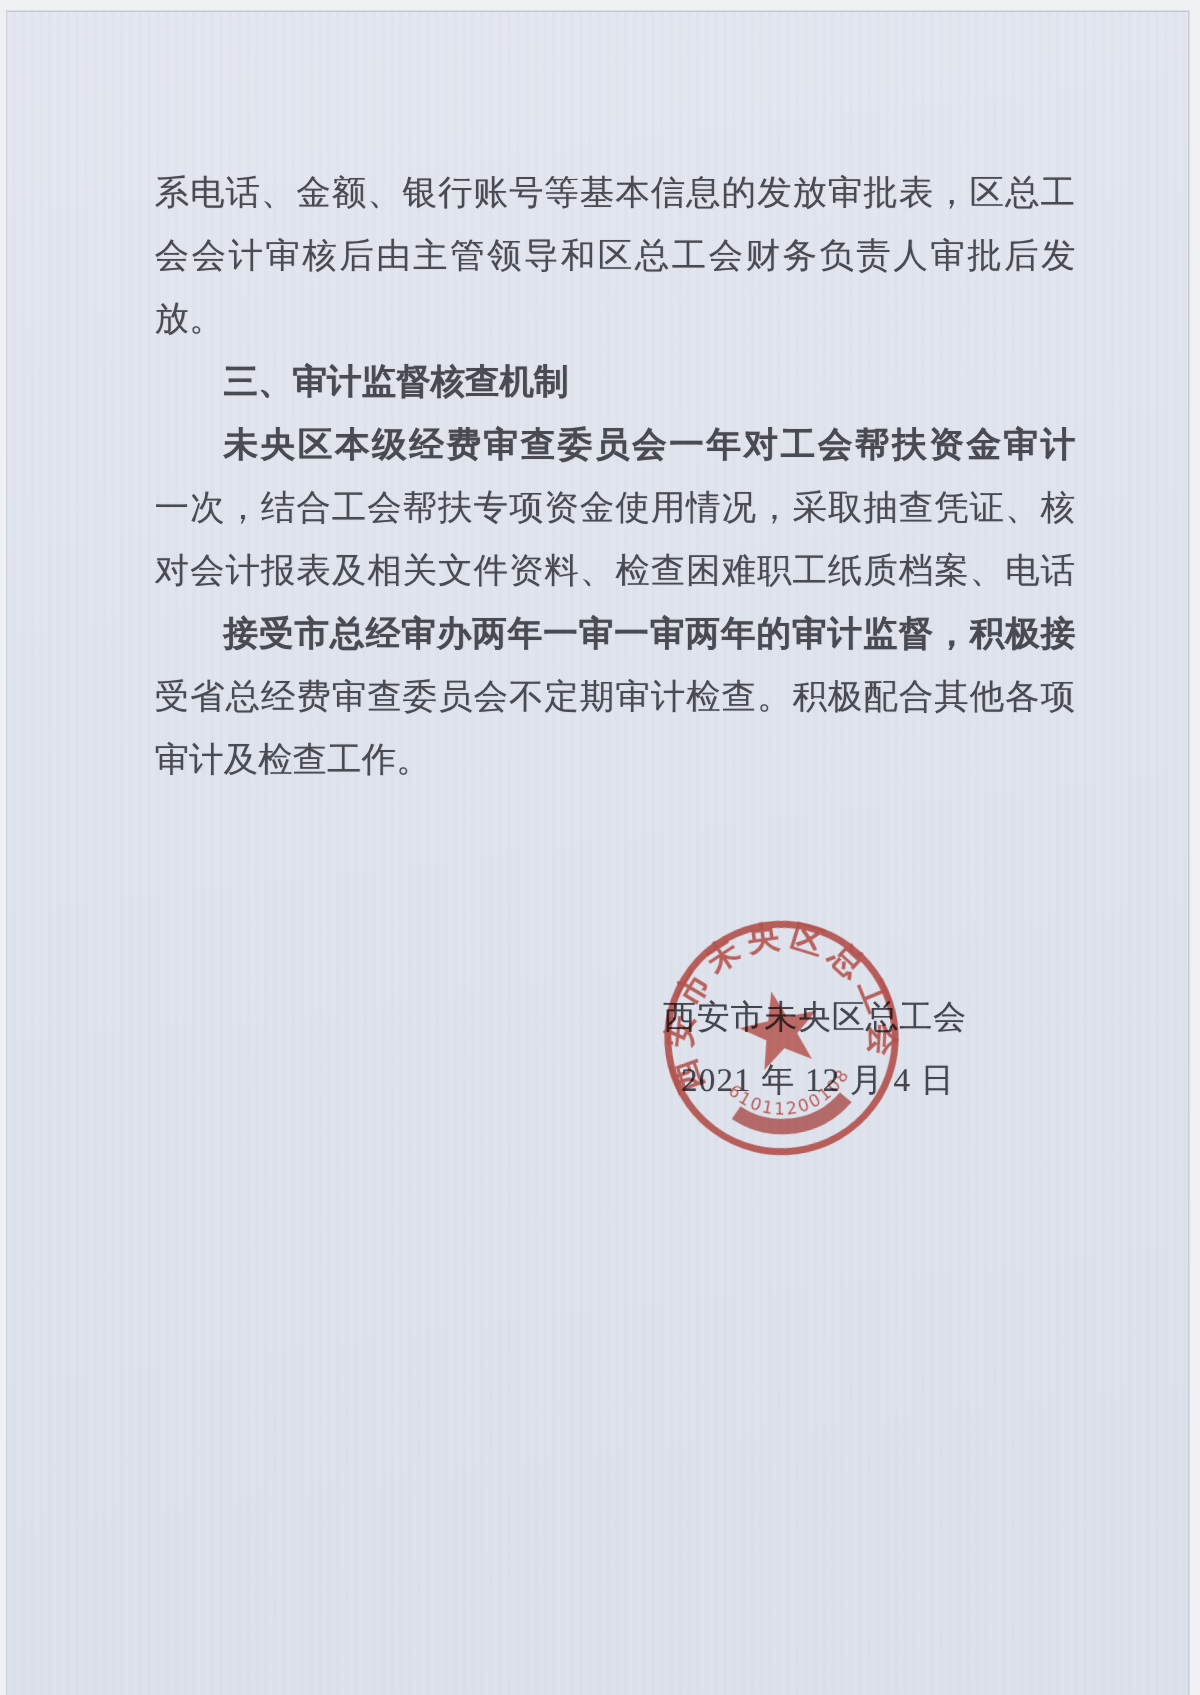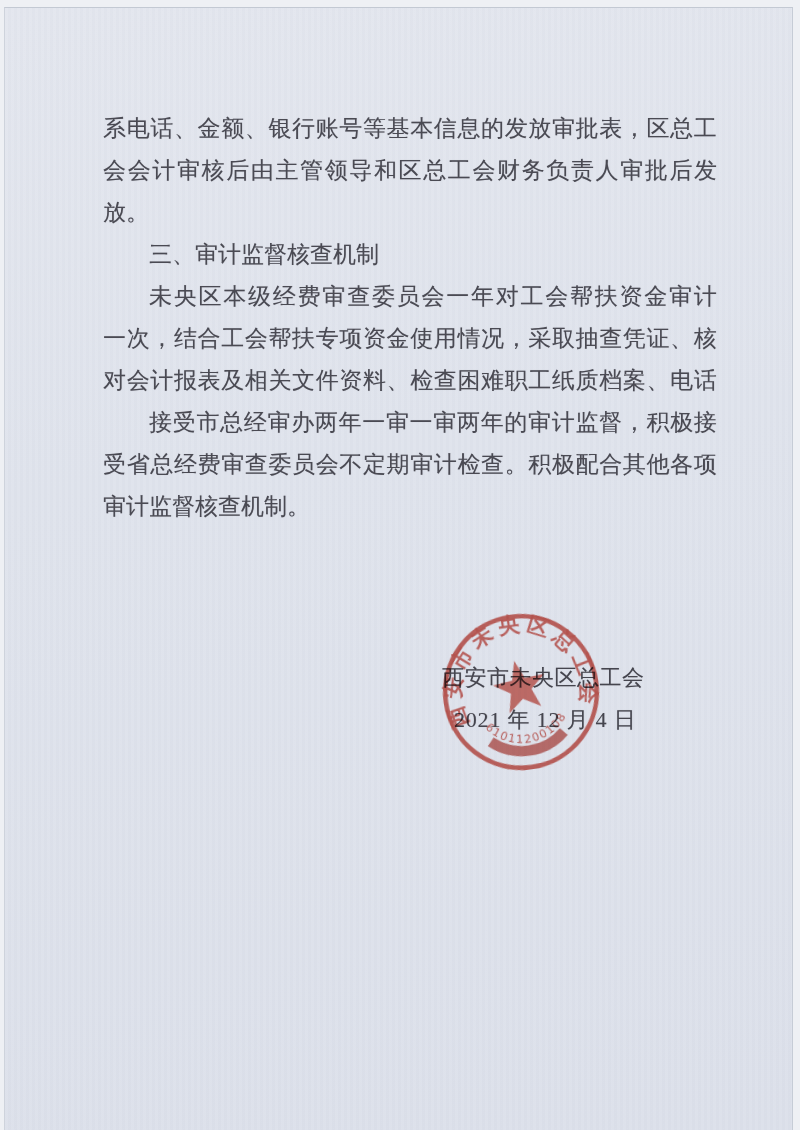--- a/index.html
+++ b/index.html
@@ -30,21 +30,21 @@
     font-size: 23px;
     text-shadow: 0.3px 0.3px 0.7px rgba(74,74,85,0.35);
   }
   .line {
     height: 42px;
     display: flex;
     align-items: center;
     white-space: pre;
   }
   .line.justify { justify-content: space-between; }
-  .line.indent { padding-left: 46px; }
+  .line.indent { padding-left: 46px; font-weight: bold; }
   .signature {
     position: absolute;
     color: #45454e;
     text-shadow: 0.3px 0.3px 0.7px rgba(74,74,85,0.35);
   }
   .sig-org {
     left: 437px; top: 655px;
     font-size: 22px;
     letter-spacing: 0.5px;
   }
@@ -71,21 +71,21 @@
   <div class="doc-text">
     <div class="line justify"><span>系</span><span>电</span><span>话</span><span>、</span><span>金</span><span>额</span><span>、</span><span>银</span><span>行</span><span>账</span><span>号</span><span>等</span><span>基</span><span>本</span><span>信</span><span>息</span><span>的</span><span>发</span><span>放</span><span>审</span><span>批</span><span>表</span><span>，</span><span>区</span><span>总</span><span>工</span></div>
     <div class="line justify"><span>会</span><span>会</span><span>计</span><span>审</span><span>核</span><span>后</span><span>由</span><span>主</span><span>管</span><span>领</span><span>导</span><span>和</span><span>区</span><span>总</span><span>工</span><span>会</span><span>财</span><span>务</span><span>负</span><span>责</span><span>人</span><span>审</span><span>批</span><span>后</span><span>发</span></div>
     <div class="line">放。</div>
     <div class="line indent">三、审计监督核查机制</div>
     <div class="line justify indent"><span>未</span><span>央</span><span>区</span><span>本</span><span>级</span><span>经</span><span>费</span><span>审</span><span>查</span><span>委</span><span>员</span><span>会</span><span>一</span><span>年</span><span>对</span><span>工</span><span>会</span><span>帮</span><span>扶</span><span>资</span><span>金</span><span>审</span><span>计</span></div>
     <div class="line justify"><span>一</span><span>次</span><span>，</span><span>结</span><span>合</span><span>工</span><span>会</span><span>帮</span><span>扶</span><span>专</span><span>项</span><span>资</span><span>金</span><span>使</span><span>用</span><span>情</span><span>况</span><span>，</span><span>采</span><span>取</span><span>抽</span><span>查</span><span>凭</span><span>证</span><span>、</span><span>核</span></div>
     <div class="line justify"><span>对</span><span>会</span><span>计</span><span>报</span><span>表</span><span>及</span><span>相</span><span>关</span><span>文</span><span>件</span><span>资</span><span>料</span><span>、</span><span>检</span><span>查</span><span>困</span><span>难</span><span>职</span><span>工</span><span>纸</span><span>质</span><span>档</span><span>案</span><span>、</span><span>电</span><span>话</span></div>
     <div class="line justify indent"><span>接</span><span>受</span><span>市</span><span>总</span><span>经</span><span>审</span><span>办</span><span>两</span><span>年</span><span>一</span><span>审</span><span>一</span><span>审</span><span>两</span><span>年</span><span>的</span><span>审</span><span>计</span><span>监</span><span>督</span><span>，</span><span>积</span><span>极</span><span>接</span></div>
     <div class="line justify"><span>受</span><span>省</span><span>总</span><span>经</span><span>费</span><span>审</span><span>查</span><span>委</span><span>员</span><span>会</span><span>不</span><span>定</span><span>期</span><span>审</span><span>计</span><span>检</span><span>查</span><span>。</span><span>积</span><span>极</span><span>配</span><span>合</span><span>其</span><span>他</span><span>各</span><span>项</span></div>
-    <div class="line">审计监督核查机制。</div>
+    <div class="line">审计及检查工作。</div>
   </div>
 
   <div class="signature sig-org">西安市未央区总工会</div>
   <div class="signature sig-date">2021 年 12 月 4 日</div>
 
   <svg class="seal" viewBox="0 0 164 164">
     <defs>
       <path id="arcTop" d="M 28.5 106.9 A 59 59 0 1 1 135.5 106.9" fill="none"></path>
       <path id="arcBot" d="M 40 109 A 50 50 0 0 0 124 109" fill="none"></path>
     </defs>

